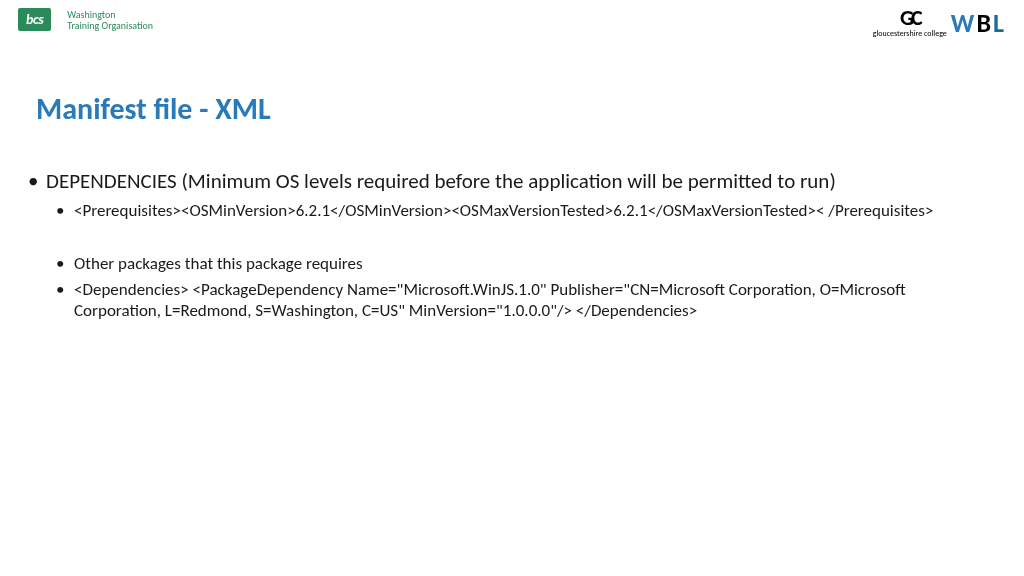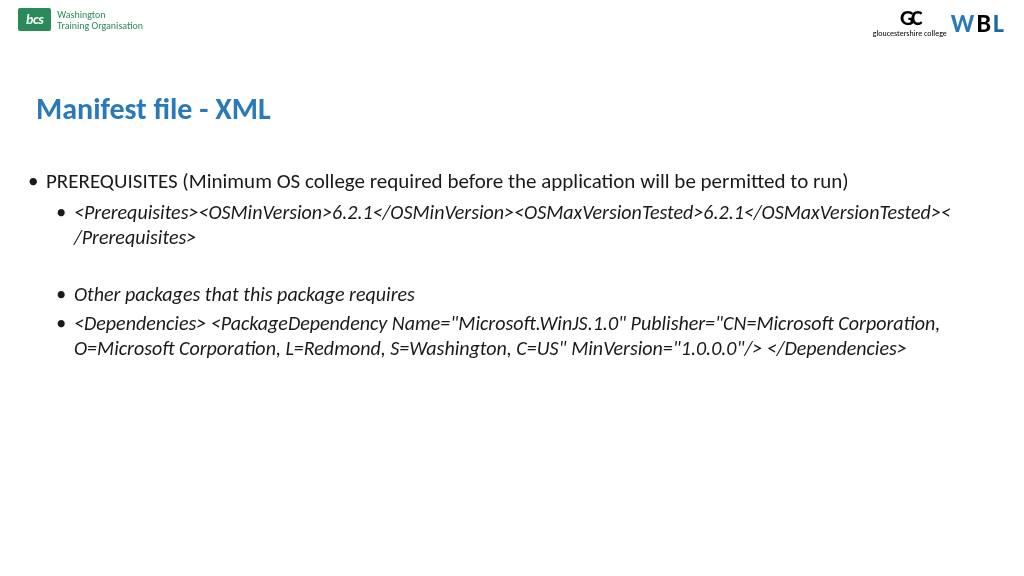--- a/index.html
+++ b/index.html
@@ -16,21 +16,21 @@
       top: 8px;
       left: 18px;
       right: 18px;
       display: flex;
       justify-content: space-between;
       align-items: flex-start;
     }
     .logo-bcs {
       display: flex;
       align-items: center;
-      gap: 6px;
+      gap: 16px;
     }
     .bcs-badge {
       background: #2a8a5a;
       color: white;
       font-weight: bold;
       font-style: italic;
       font-size: 14px;
       padding: 3px 8px;
       border-radius: 2px;
       letter-spacing: -0.5px;
@@ -94,27 +94,26 @@
       position: relative;
       padding-left: 18px;
     }
     .l1::before {
       content: "•";
       position: absolute;
       left: 0;
       top: 0;
     }
     .l2 {
-      font-size: 20px;
+      font-size: 17px;
       margin-bottom: 4px;
       position: relative;
       padding-left: 18px;
       margin-left: 28px;
       line-height: 1.25;
-      font-style: italic;
     }
     .l2::before {
       content: "•";
       position: absolute;
       left: 0;
       top: 0;
     }
     .section-gap {
       height: 28px;
     }
@@ -138,21 +137,21 @@
     <div class="logo-wbl">
       <span class="wbl-w">W</span><span class="wbl-b">B</span><span class="wbl-l">L</span>
     </div>
   </div>
 </div>
 
 <h1 class="title">Manifest file  - XML</h1>
 
 <div class="content">
   <ul>
-    <li class="l1">PREREQUISITES (Minimum OS college required before the application will be permitted to run)</li>
+    <li class="l1">DEPENDENCIES (Minimum OS levels required before the application will be permitted to run)</li>
     <li>
       <ul>
         <li class="l2">&lt;Prerequisites&gt;&lt;OSMinVersion&gt;6.2.1&lt;/OSMinVersion&gt;&lt;OSMaxVersionTested&gt;6.2.1&lt;/OSMaxVersionTested&gt;&lt; /Prerequisites&gt;</li>
       </ul>
     </li>
   </ul>
   <div class="section-gap"></div>
   <ul>
     <li>
       <ul>

